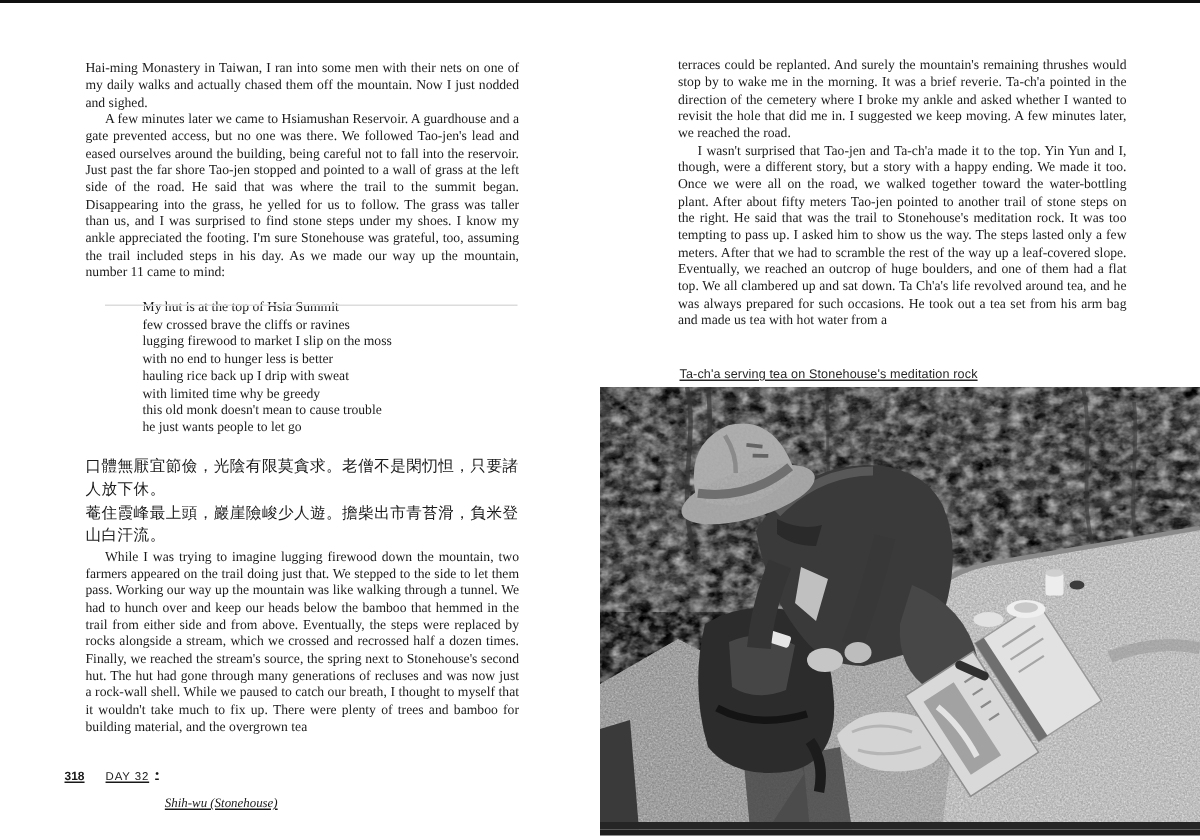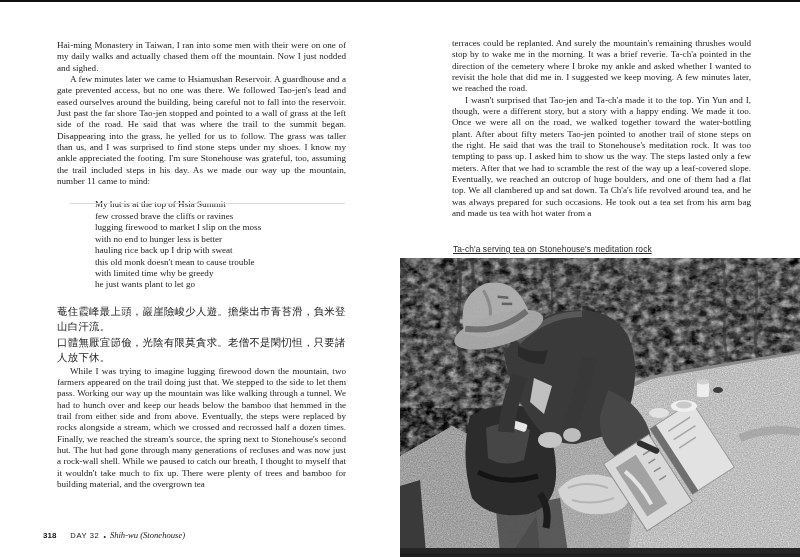--- a/index.html
+++ b/index.html
@@ -9,54 +9,54 @@
   .text-col{position:absolute;}
   .col-left{left:57px;top:40px;width:289px;}
   .col-right{left:452px;top:38px;width:299px;}
   p.body-text{margin:0;font-size:9.1px;line-height:11.35px;text-align:justify;}
   p.indent{text-indent:13px;}
   .poem{margin:12px 0 0 38px;font-size:9.1px;line-height:11.4px;font-family:Liberation Serif, serif;}
   .poem div{white-space:nowrap;}
   .chinese{margin:13px 0 0 0;font-size:10.4px;line-height:15.5px;letter-spacing:0.3px;}
   .para-after{margin-top:11px;}
   .crease-line{position:absolute;left:70px;top:203px;width:275px;height:1px;background:#dcdcdc;}
-  .footer{position:absolute;left:43px;top:513px;display:flex;align-items:flex-end;
-          font-family:"Liberation Sans","DejaVu Sans",sans-serif;font-size:8px;color:#181818;}
+  .footer{position:absolute;left:43px;top:513px;display:flex;align-items:flex-start;
+          font-family:"Liberation Sans","DejaVu Sans",sans-serif;font-size:8px;color:#181818;text-decoration:underline;}
   .folio{font-weight:bold;margin-right:14px;}
   .day-label{letter-spacing:0.6px;font-size:7.6px;}
   .sep{margin:0 4px;font-size:7px;}
   .chapter{font-family:"Liberation Serif","DejaVu Serif",serif;font-style:italic;font-size:8.6px;margin-top:17px;}
   .caption{position:absolute;left:453px;top:244px;font-family:"Liberation Sans","DejaVu Sans",sans-serif;
            font-size:8.4px;color:#262626;letter-spacing:0.1px;text-decoration:underline;}
   .photo{position:absolute;left:400px;top:258px;width:400px;height:295px;background:#6a6a6a;overflow:hidden;}
   .photo svg{display:block;}
   .photo-bottom-edge{position:absolute;left:400px;top:553px;width:400px;height:4px;background:#1f1f1f;}
 </style>
 </head>
 <body>
 
 <div class="spread">
   <div class="edge-top"></div>
 
   <div class="text-col col-left">
-    <p class="body-text">Hai-ming Monastery in Taiwan, I ran into some men with their were on one of my daily walks and actually chased them off the mountain. Now I just nodded and sighed.</p>
+    <p class="body-text">Hai-ming Monastery in Taiwan, I ran into some men with their nets on one of my daily walks and actually chased them off the mountain. Now I just nodded and sighed.</p>
     <p class="body-text indent">A few minutes later we came to Hsiamushan Reservoir. A guardhouse and a gate prevented access, but no one was there. We followed Tao-jen's lead and eased ourselves around the building, being careful not to fall into the reservoir. Just past the far shore Tao-jen stopped and pointed to a wall of grass at the left side of the road. He said that was where the trail to the summit began. Disappearing into the grass, he yelled for us to follow. The grass was taller than us, and I was surprised to find stone steps under my shoes. I know my ankle appreciated the footing. I'm sure Stonehouse was grateful, too, assuming the trail included steps in his day. As we made our way up the mountain, number 11 came to mind:</p>
     <div class="poem">
       <div>My hut is at the top of Hsia Summit</div>
       <div>few crossed brave the cliffs or ravines</div>
       <div>lugging firewood to market I slip on the moss</div>
       <div>with no end to hunger less is better</div>
       <div>hauling rice back up I drip with sweat</div>
+      <div>with limited time why be greedy</div>
       <div>this old monk doesn't mean to cause trouble</div>
-      <div>with limited time why be greedy</div>
-      <div>he just wants plant to let go</div>
+      <div>he just wants people to let go</div>
     </div>
     <div class="chinese">
+      <div>口體無厭宜節儉，光陰有限莫貪求。老僧不是閑忉怛，只要諸人放下休。</div>
       <div>菴住霞峰最上頭，巖崖險峻少人遊。擔柴出市青苔滑，負米登山白汗流。</div>
-      <div>口體無厭宜節儉，光陰有限莫貪求。老僧不是閑忉怛，只要諸人放下休。</div>
     </div>
     <p class="body-text indent para-after">While I was trying to imagine lugging firewood down the mountain, two farmers appeared on the trail doing just that. We stepped to the side to let them pass. Working our way up the mountain was like walking through a tunnel. We had to hunch over and keep our heads below the bamboo that hemmed in the trail from either side and from above. Eventually, the steps were replaced by rocks alongside a stream, which we crossed and recrossed half a dozen times. Finally, we reached the stream's source, the spring next to Stonehouse's second hut. The hut had gone through many generations of recluses and was now just a rock-wall shell. While we paused to catch our breath, I thought to myself that it wouldn't take much to fix up. There were plenty of trees and bamboo for building material, and the overgrown tea</p>
   </div>
 
   <div class="crease-line"></div>
 
   <div class="footer">
     <span class="folio">318</span>
     <span class="day-label">DAY 32</span>
     <span class="sep">•</span>

